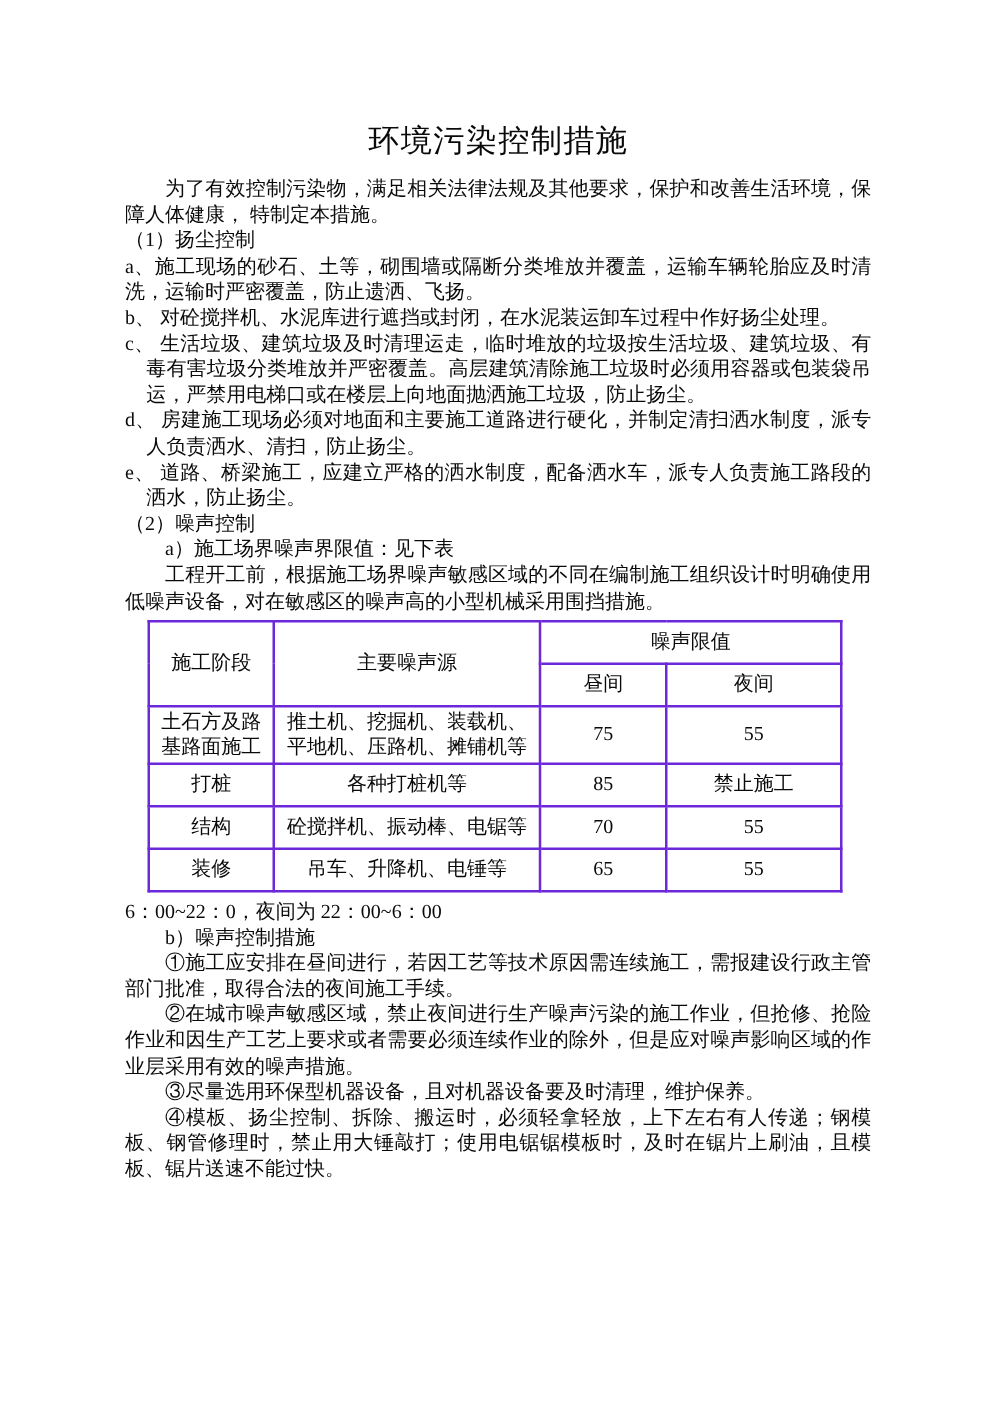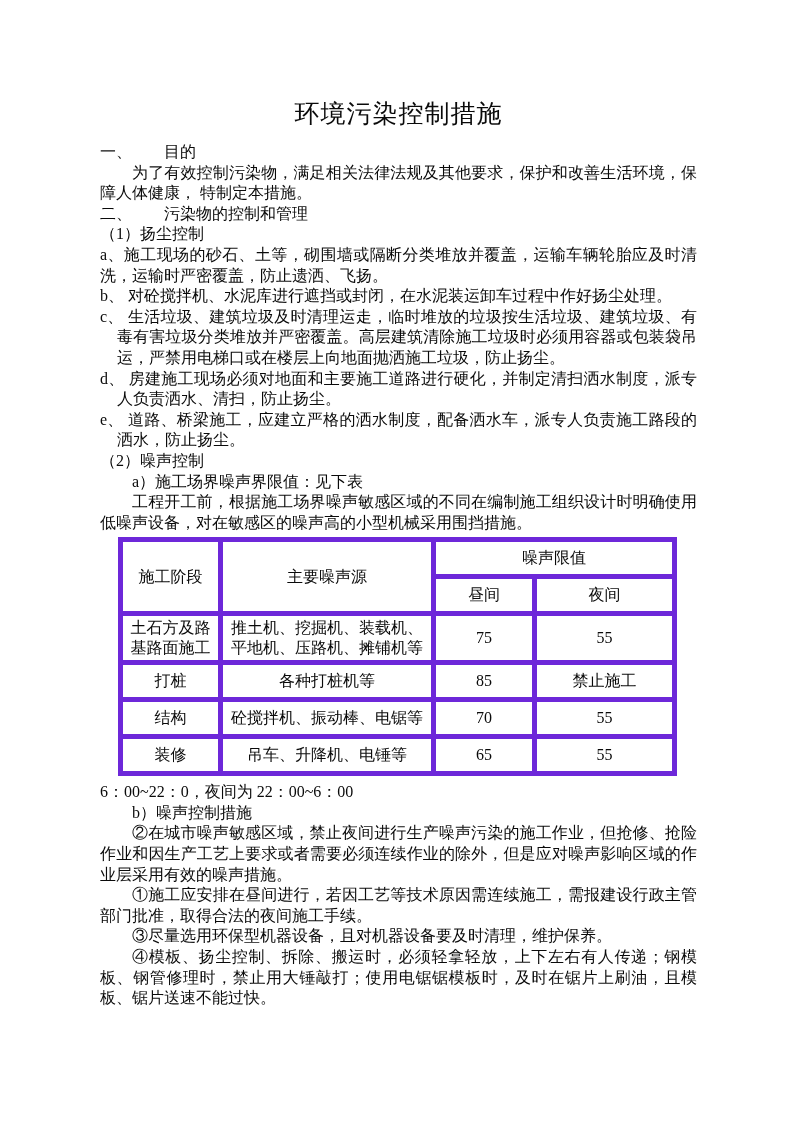--- a/index.html
+++ b/index.html
@@ -28,40 +28,38 @@
   p.indent{text-indent:2em;}
   p.hang{padding-left:17px;text-indent:-17px;}
   table.noise{
     border-collapse:collapse;
     table-layout:fixed;
     width:554px;
     margin:4px 0 6px 18px;
     text-align:center;
   }
   table.noise th,table.noise td{
-    border:5px solid #6d28d9;
+    border:2px solid #6d28d9;
     font-weight:normal;
     font-size:16px;
     line-height:20px;
     padding:2px 3px;
     height:28px;
     vertical-align:middle;
     text-align:center;
   }
 </style>
 </head>
 <body>
 
 <div class="page">
 
   <h1 class="doc-title">环境污染控制措施</h1>
 
-  <p class="flush">一、　　目的</p>
   <p class="indent">为了有效控制污染物，满足相关法律法规及其他要求，保护和改善生活环境，保障人体健康， 特制定本措施。</p>
-  <p class="flush">二、　　污染物的控制和管理</p>
   <p class="flush">（1）扬尘控制</p>
   <p class="flush">a、施工现场的砂石、土等，砌围墙或隔断分类堆放并覆盖，运输车辆轮胎应及时清洗，运输时严密覆盖，防止遗洒、飞扬。</p>
   <p class="flush">b、 对砼搅拌机、水泥库进行遮挡或封闭，在水泥装运卸车过程中作好扬尘处理。</p>
   <p class="hang">c、 生活垃圾、建筑垃圾及时清理运走，临时堆放的垃圾按生活垃圾、建筑垃圾、有毒有害垃圾分类堆放并严密覆盖。高层建筑清除施工垃圾时必须用容器或包装袋吊运，严禁用电梯口或在楼层上向地面抛洒施工垃圾，防止扬尘。</p>
   <p class="hang">d、 房建施工现场必须对地面和主要施工道路进行硬化，并制定清扫洒水制度，派专人负责洒水、清扫，防止扬尘。</p>
   <p class="hang">e、 道路、桥梁施工，应建立严格的洒水制度，配备洒水车，派专人负责施工路段的洒水，防止扬尘。</p>
   <p class="flush">（2）噪声控制</p>
   <p class="indent">a）施工场界噪声界限值：见下表</p>
   <p class="indent">工程开工前，根据施工场界噪声敏感区域的不同在编制施工组织设计时明确使用低噪声设备，对在敏感区的噪声高的小型机械采用围挡措施。</p>
 
@@ -104,18 +102,18 @@
         <td>装修</td>
         <td>吊车、升降机、电锤等</td>
         <td>65</td>
         <td>55</td>
       </tr>
     </tbody>
   </table>
 
   <p class="flush">6：00~22：0，夜间为 22：00~6：00</p>
   <p class="indent">b）噪声控制措施</p>
+  <p class="indent">①施工应安排在昼间进行，若因工艺等技术原因需连续施工，需报建设行政主管部门批准，取得合法的夜间施工手续。</p>
   <p class="indent">②在城市噪声敏感区域，禁止夜间进行生产噪声污染的施工作业，但抢修、抢险作业和因生产工艺上要求或者需要必须连续作业的除外，但是应对噪声影响区域的作业层采用有效的噪声措施。</p>
-  <p class="indent">①施工应安排在昼间进行，若因工艺等技术原因需连续施工，需报建设行政主管部门批准，取得合法的夜间施工手续。</p>
   <p class="indent">③尽量选用环保型机器设备，且对机器设备要及时清理，维护保养。</p>
   <p class="indent">④模板、扬尘控制、拆除、搬运时，必须轻拿轻放，上下左右有人传递；钢模板、钢管修理时，禁止用大锤敲打；使用电锯锯模板时，及时在锯片上刷油，且模板、锯片送速不能过快。</p>
 
 </div>
 
 </body></html>

